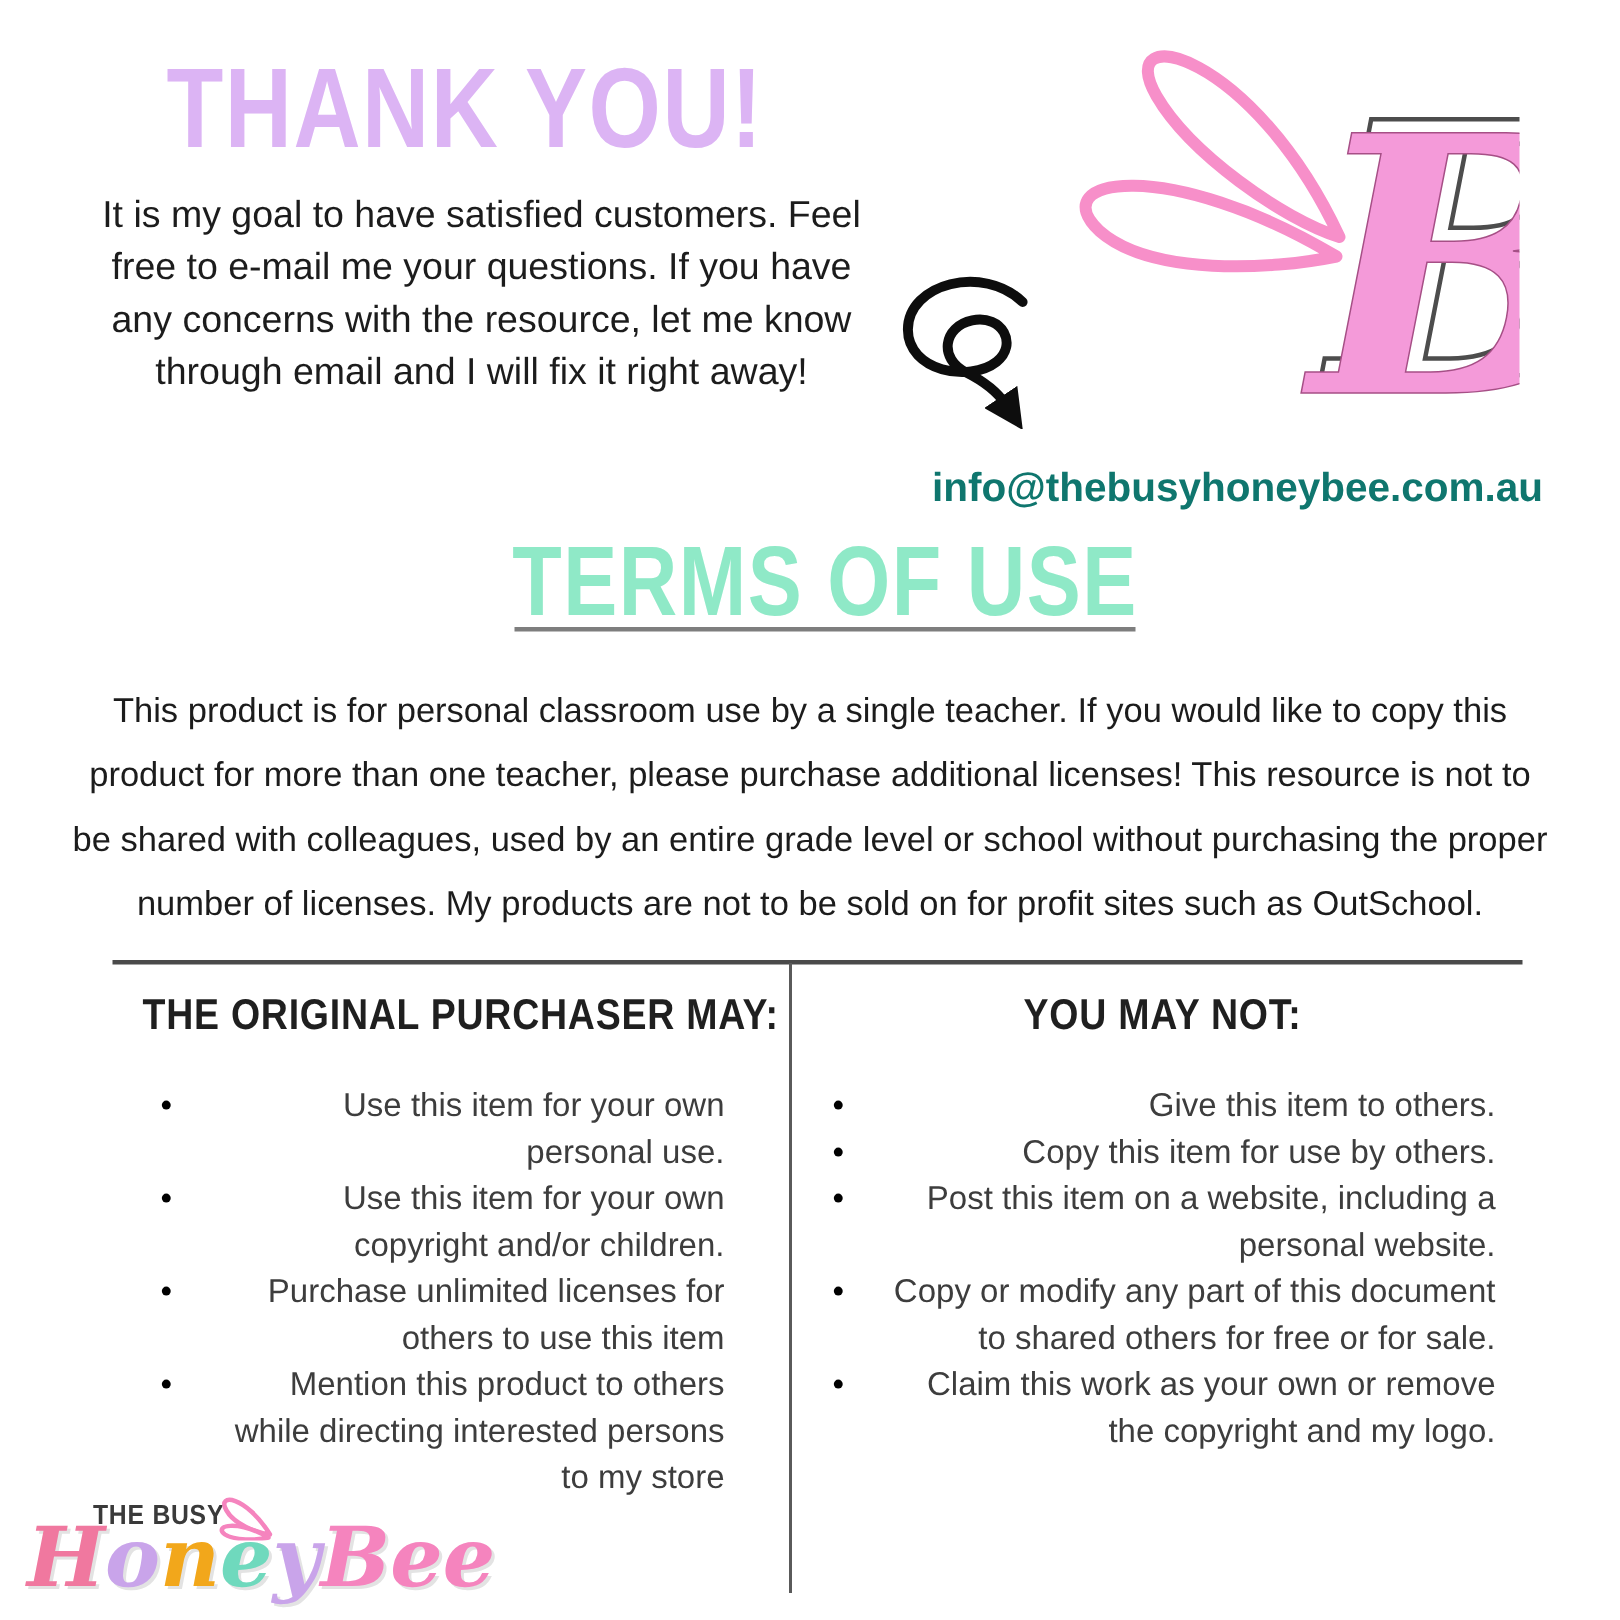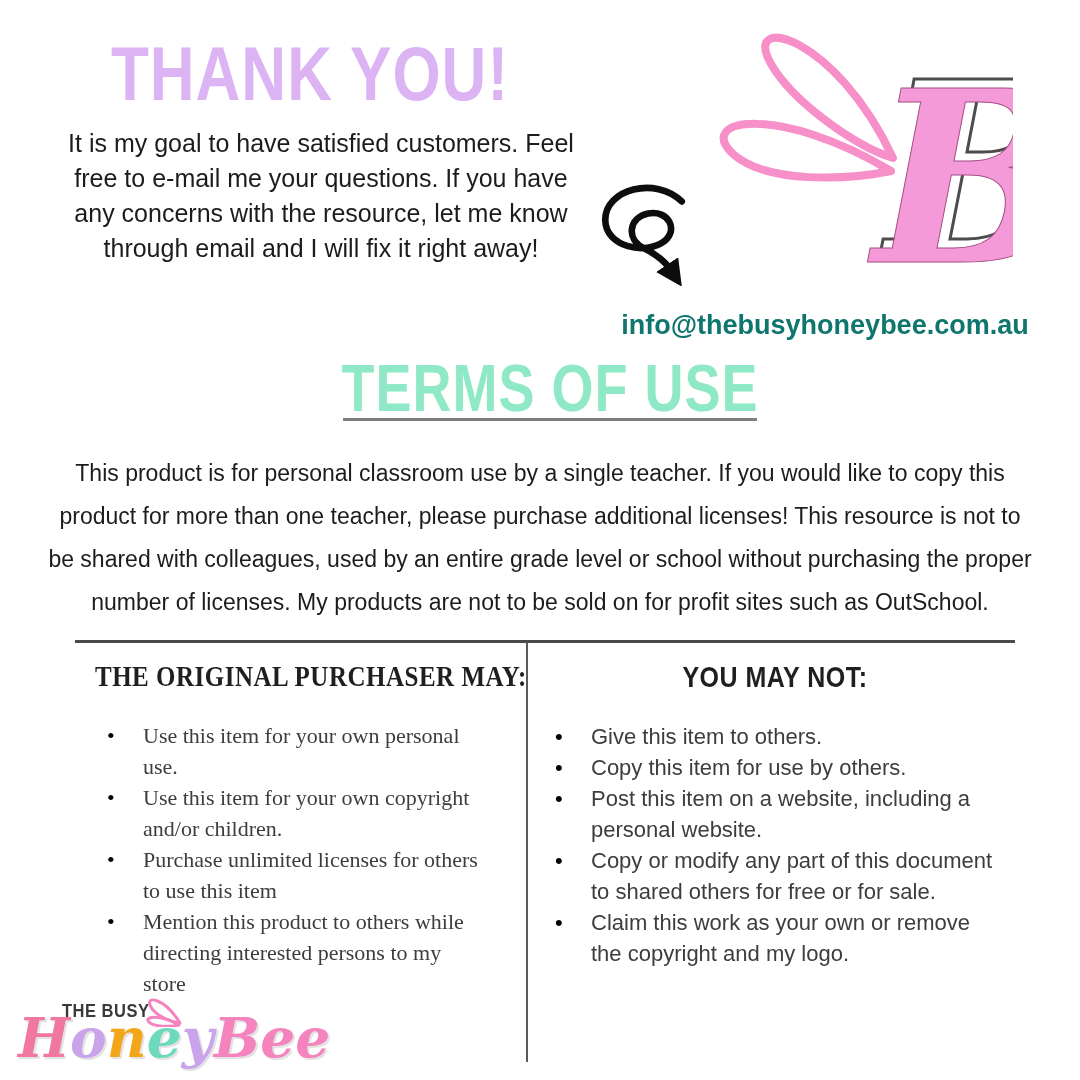--- a/index.html
+++ b/index.html
@@ -47,32 +47,32 @@
     position:absolute; left:608px; top:310px; width:434px;
     text-align:center; font-size:27px; font-weight:bold; color:#0f766e;
   }
 
   
   #hline { position:absolute; left:75px; top:640px; width:940px; height:3px; background:#4a4a4a; }
   #vline { position:absolute; left:526px; top:642px; width:2px; height:420px; background:#5a5a5a; }
 
   
   .col { position:absolute; top:661px; }
-  #col-left  { left:95px;  width:414px;font-family:Liberation Serif, serif; }
+  #col-left  { left:95px;  width:414px; }
   #col-right { left:543px; width:464px; }
   .col-heading {
     text-align:center; font-size:25px; font-weight:bold; color:#1f1f1f;
     letter-spacing:0.5px; transform:scaleY(1.15); transform-origin:center top;
     white-space:nowrap;
   }
   .col ul { list-style:none; margin:31px 0 0 0; padding:0;
             font-size:22px; line-height:31px; color:#3d3d3d; }
   .col li { display:flex; margin:0; }
   .col .dot { width:36px; padding-left:12px; color:#000; flex:0 0 auto; }
-  .col .txt { flex:1 1 auto; text-align:left; }
+  .col .txt { flex:1 1 auto; text-align:right; }
   #col-left .txt { padding-right:26px; }
   #col-right .txt { padding-right:10px; }
 
   
   #footer-logo { position:absolute; left:16px; top:993px; width:250px; height:85px; }
   #busy-tag {
     position:absolute; left:46px; top:7px; font-size:16.5px; font-weight:bold;
     color:#3a3a3a; letter-spacing:0.5px; transform:scaleY(1.12);
     transform-origin:left top; white-space:nowrap;
   }

